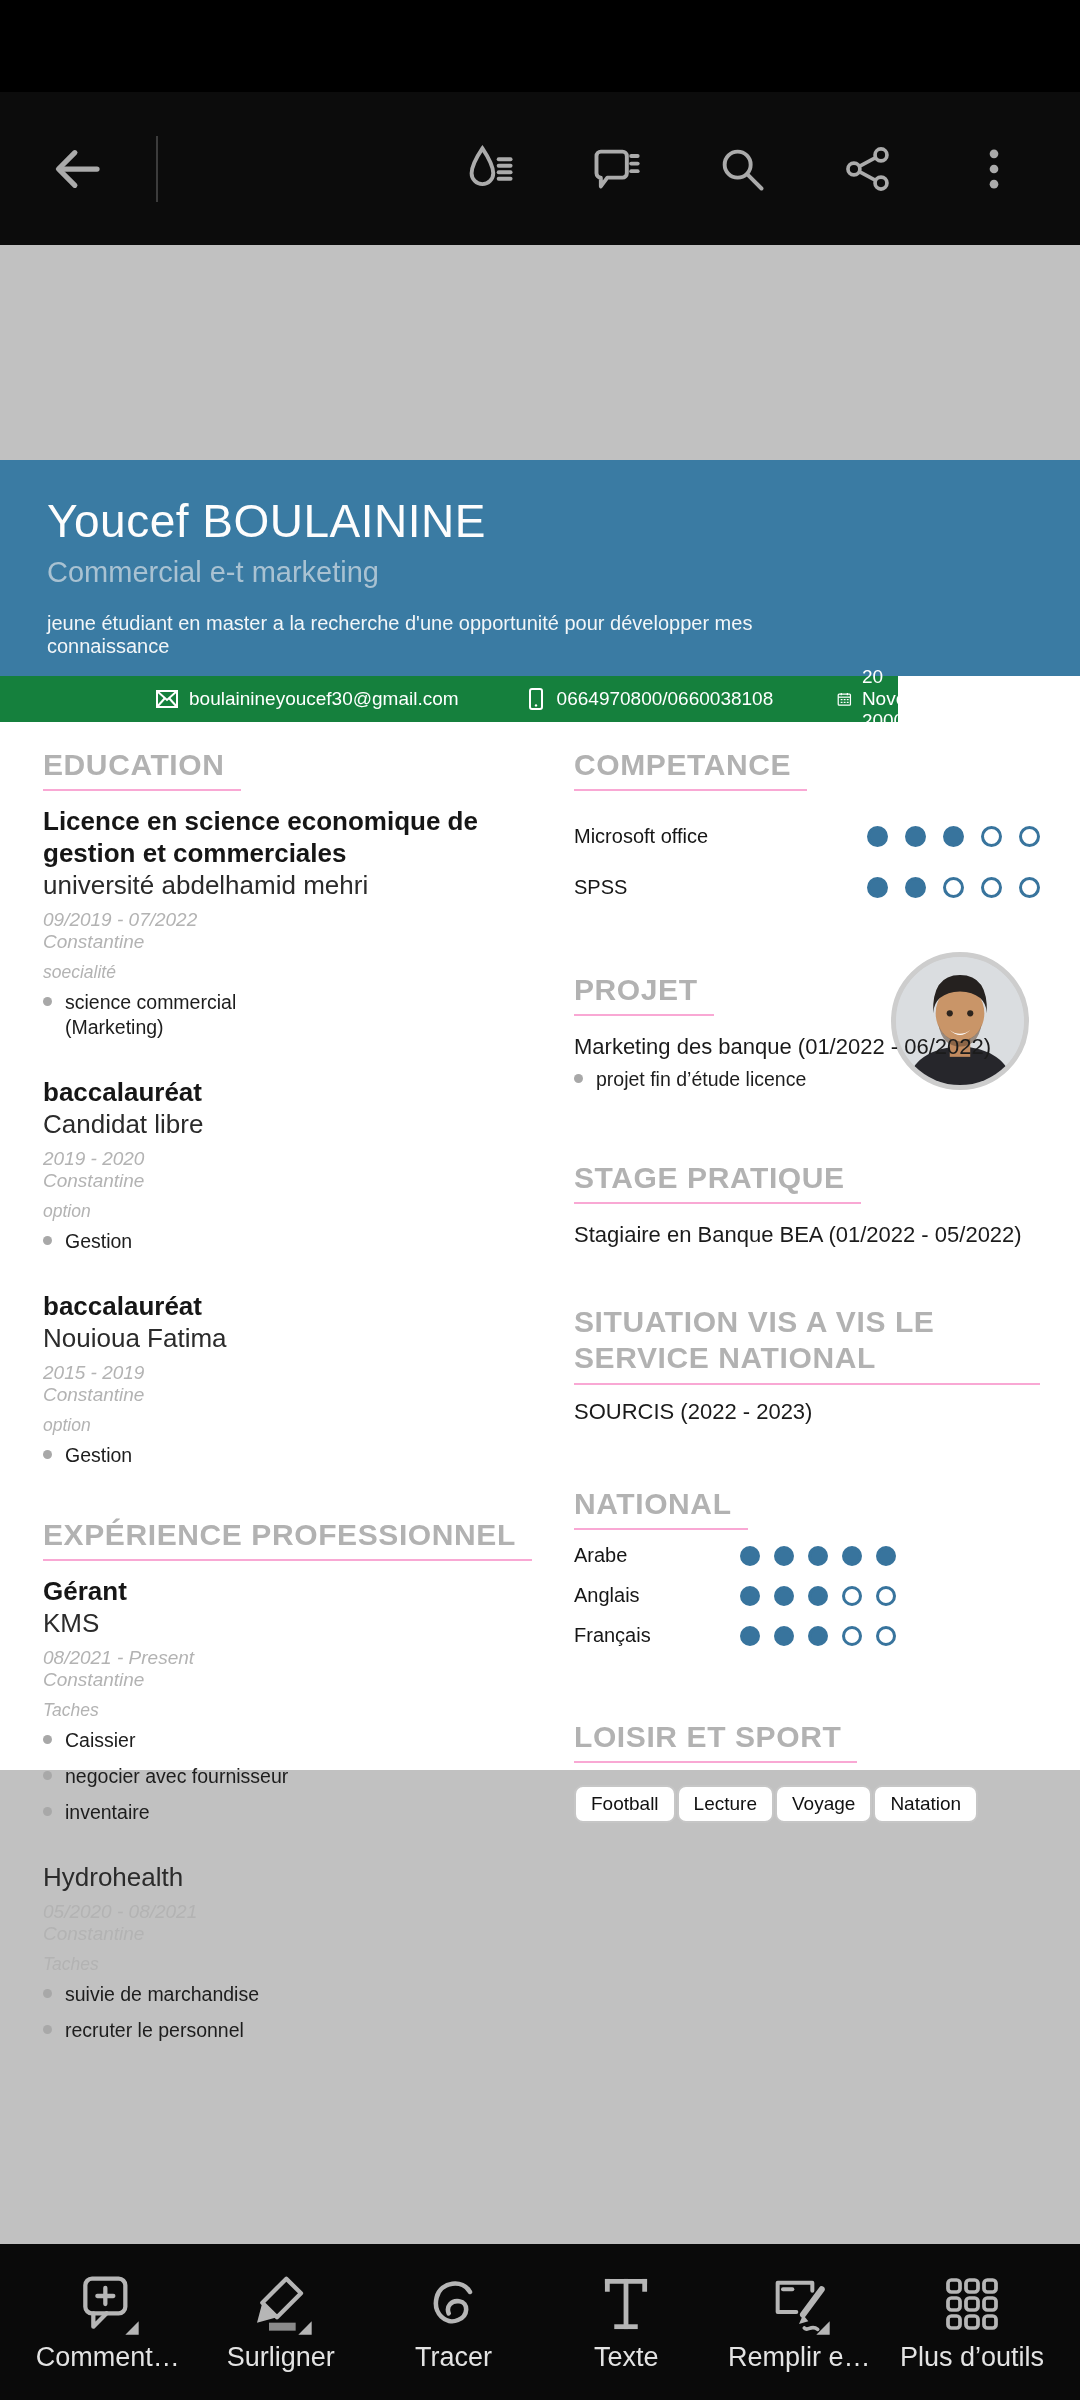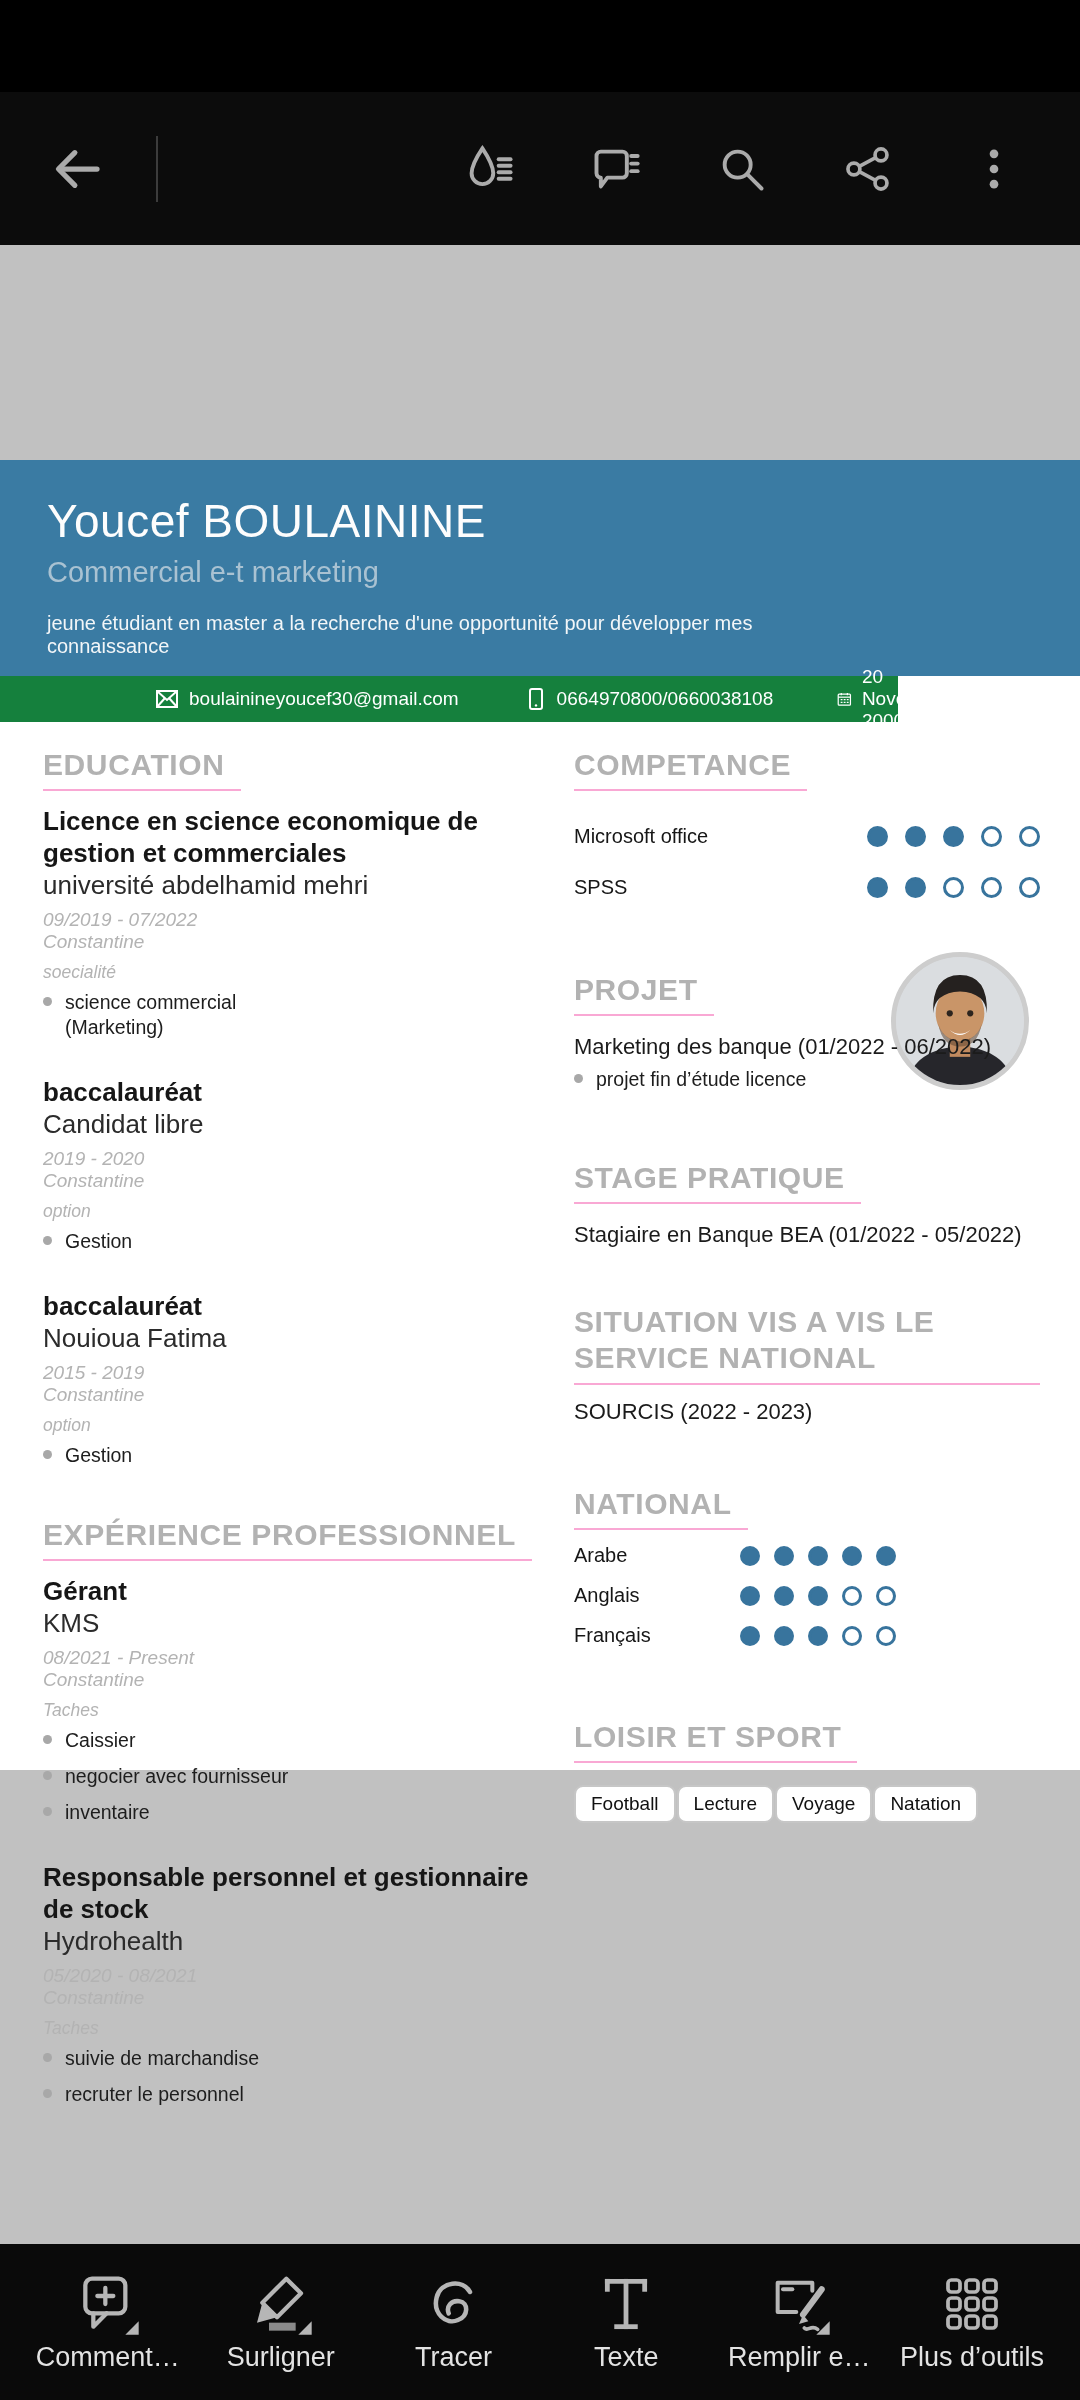--- a/index.html
+++ b/index.html
@@ -242,21 +242,20 @@
               </div>
             <div class="e-label">Taches</div>
             <ul class="blist">
               <li>Caissier</li>
               <li>negocier avec fournisseur</li>
               <li>inventaire</li>
             </ul>
           </div>
 
           <div class="entry">
-            <div class="e-title">Responsable personnel et gestionnaire de stock</div>
             <div class="e-org">Hydrohealth</div>
             <div class="e-meta">
                 <span>05/2020 - 08/2021</span>
                 <span>Constantine</span>
               </div>
             <div class="e-label">Taches</div>
             <ul class="blist">
               <li>suivie de marchandise</li>
               <li>recruter le personnel</li>
             </ul>

